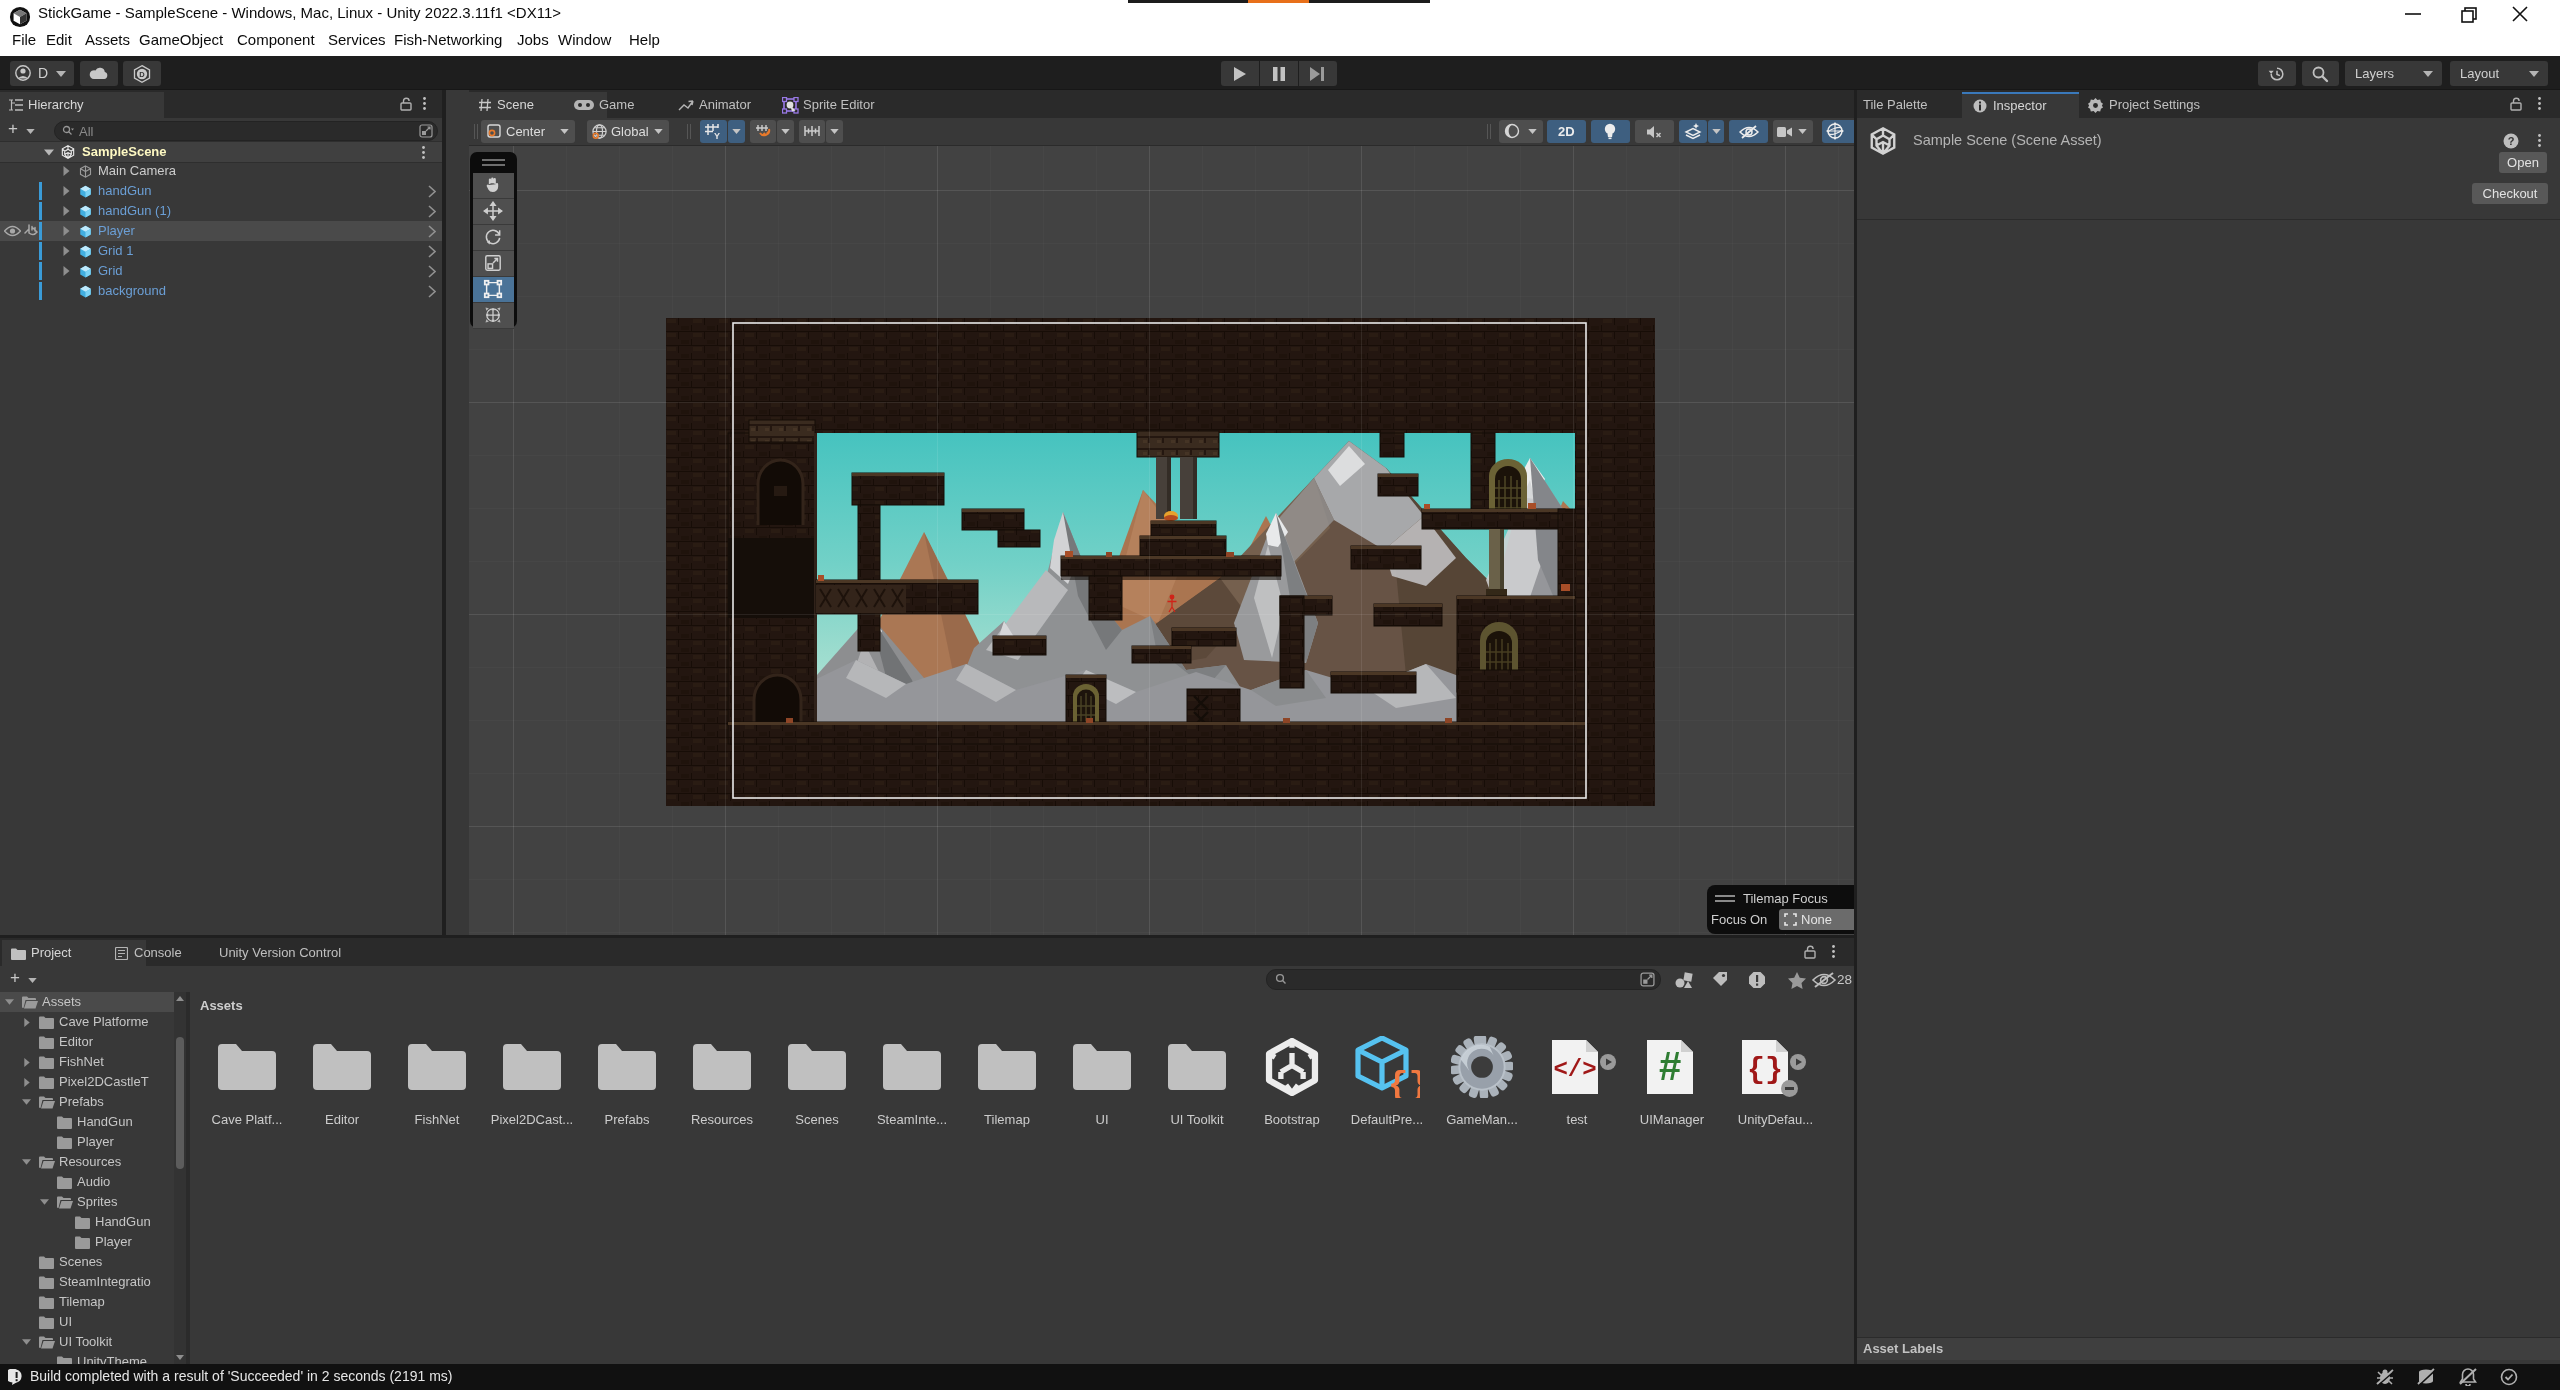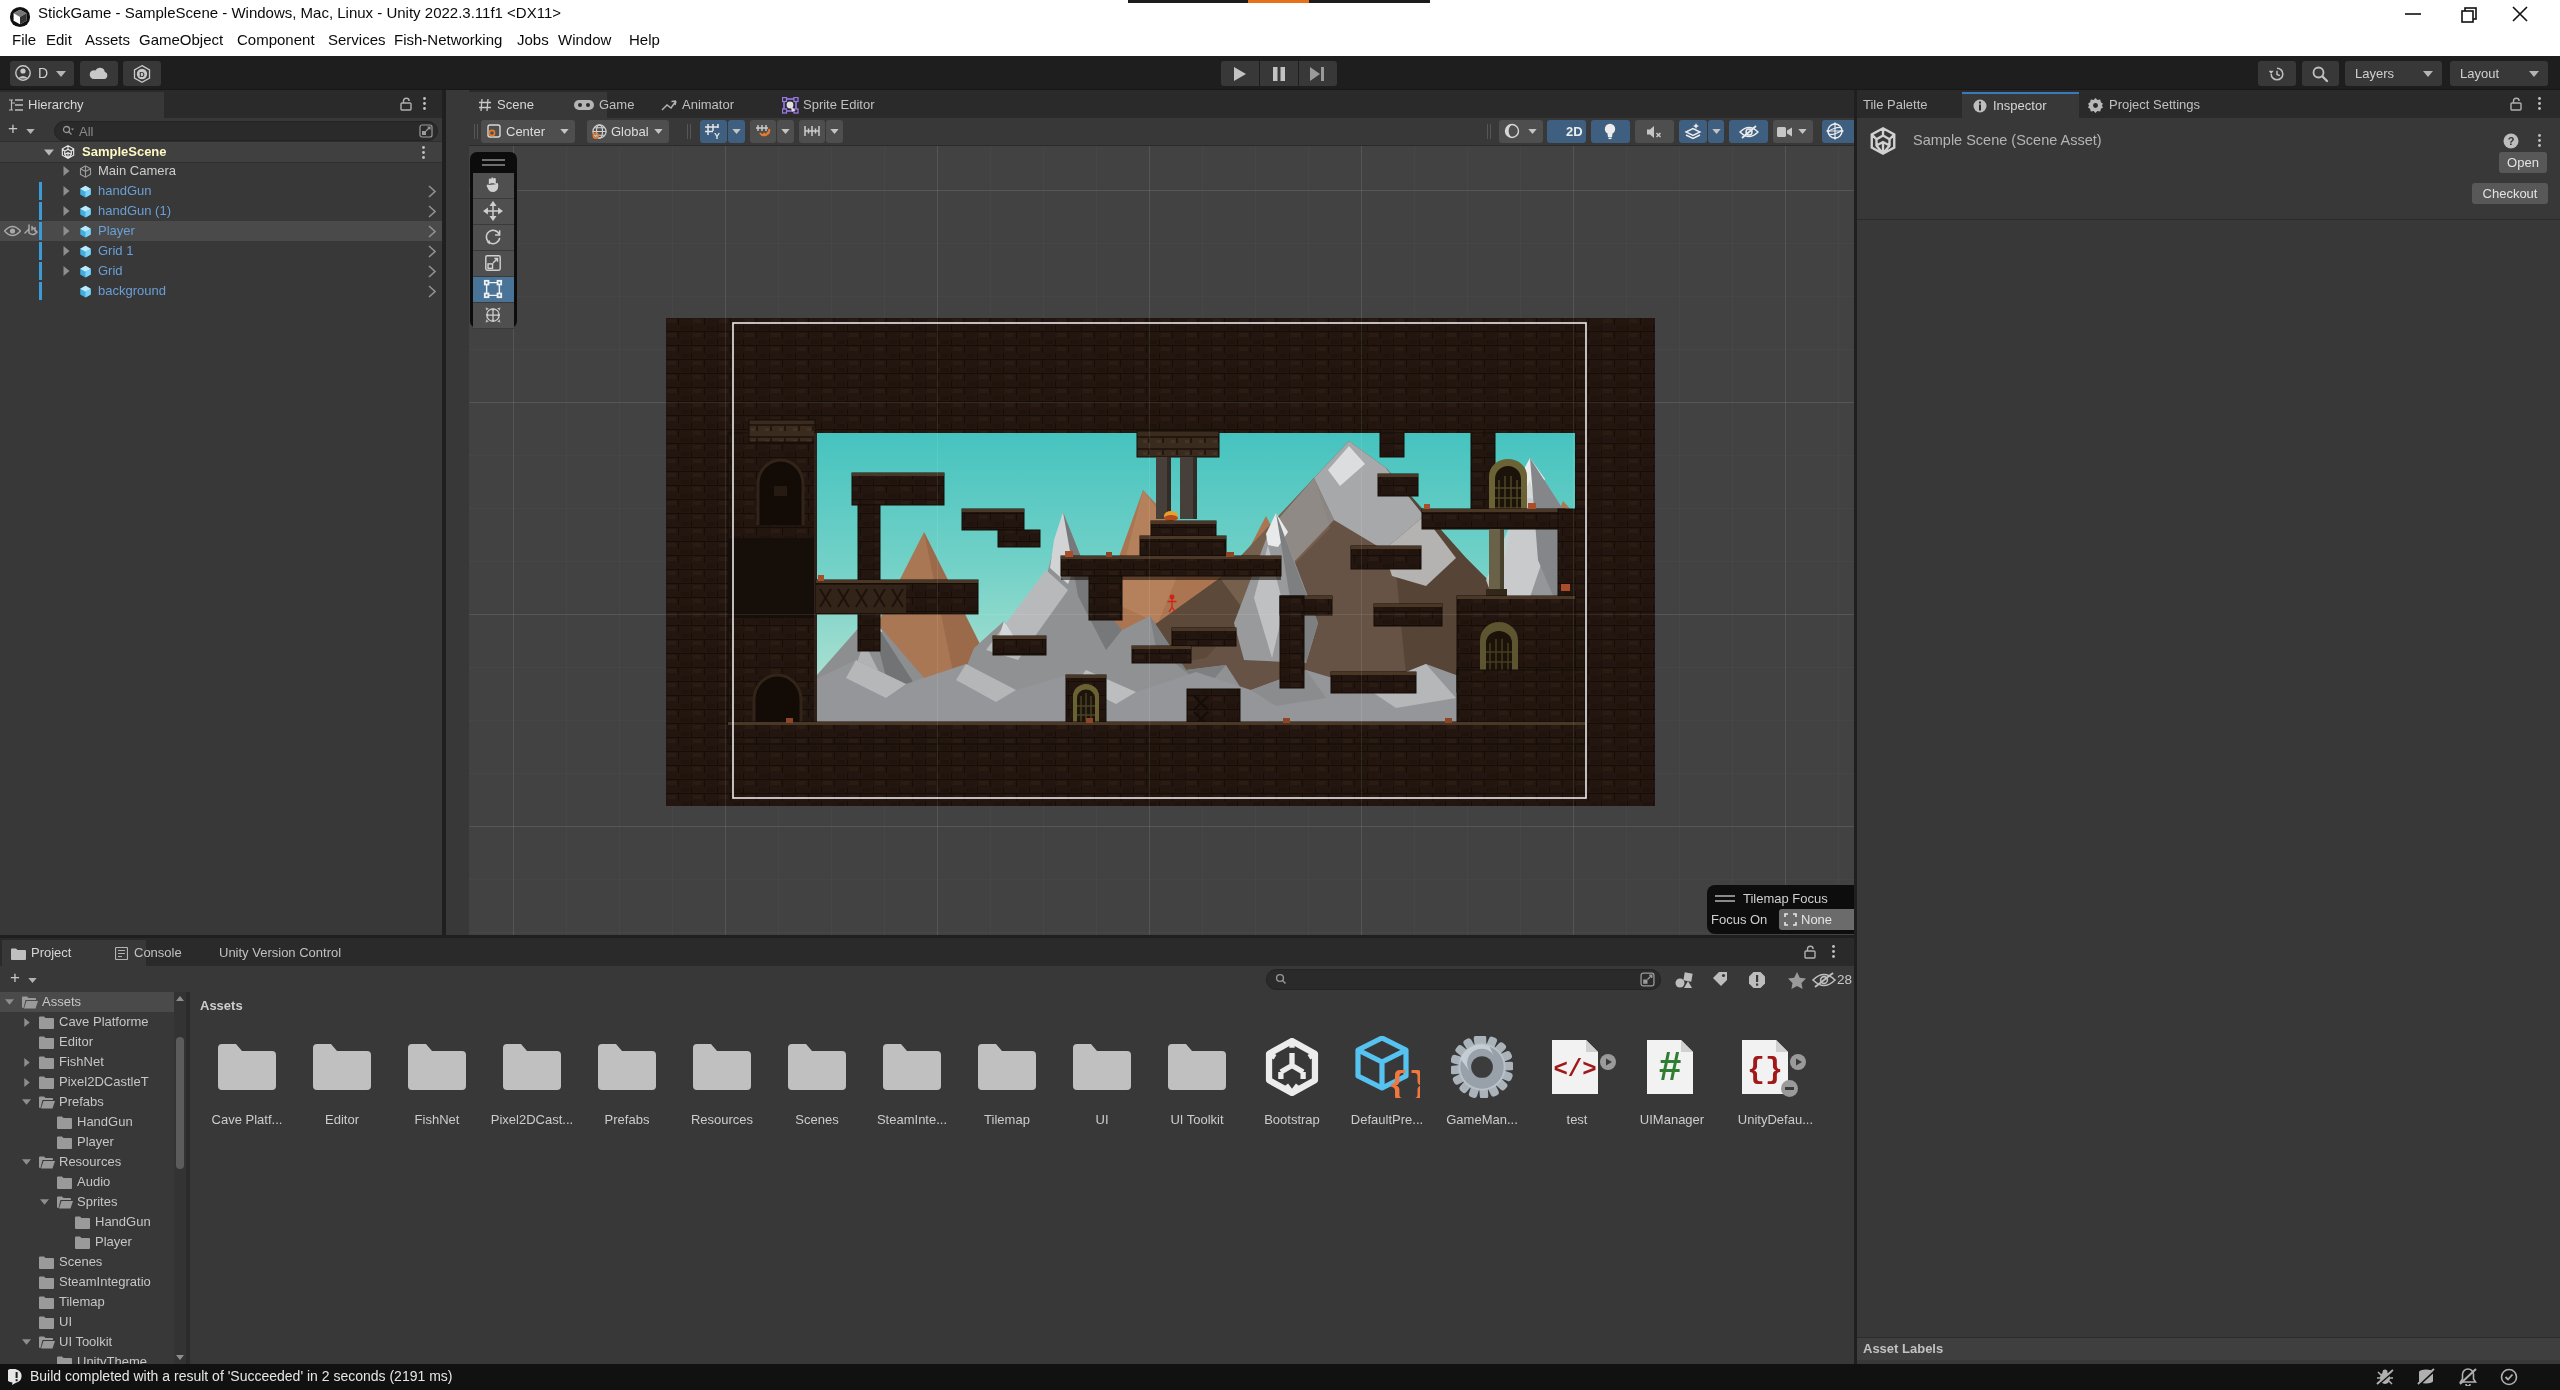--- a/index.html
+++ b/index.html
@@ -302,21 +302,21 @@
       <span style="position:absolute;left:28px;">Scene</span>
     </div>
     <div class="tabghost" style="left:97px;width:100px;">
       <svg width="20" height="12" viewBox="0 0 20 12" style="position:absolute;left:8px;top:7px">
         <rect x="0" y="1" width="20" height="10" rx="5" fill="#b4b4b4"></rect>
         <circle cx="6" cy="6" r="2" fill="#2a2a2a"></circle>
           <circle cx="14" cy="6" r="2" fill="#2a2a2a"></circle>
       </svg>
       <span style="position:absolute;left:33px;">Game</span>
     </div>
-    <div class="tabghost" style="left:186px;width:105px;text-align:center;">
+    <div class="tabghost" style="left:203px;width:105px;text-align:center;">
       <svg width="16" height="12" viewBox="0 0 16 12" style="position:absolute;left:6px;top:8px">
         <path d="M1 10 L6 5 L10 8 L15 1 M15 1 L10.5 1.5 M15 1 L14 5" stroke="#b4b4b4" stroke-width="1.4" fill="none"></path>
       </svg>
       <span style="position:absolute;left:27px;">Animator</span>
     </div>
     <div class="tabghost" style="left:308px;width:130px;">
       <svg width="18" height="18" viewBox="0 0 18 18" style="position:absolute;left:5px;top:5px">
         <rect x="2" y="2" width="12" height="12" fill="none" stroke="#9a7ae8" stroke-width="1.6"></rect>
         <rect x="0.5" y="0.5" width="4" height="4" fill="#2a2a2a" stroke="#9a7ae8" stroke-width="1.3"></rect>
         <rect x="12" y="0.5" width="4" height="4" fill="#2a2a2a" stroke="#9a7ae8" stroke-width="1.3"></rect>
@@ -398,21 +398,21 @@
 <div style="position:absolute;left:1030px;top:2px;width:44px;height:23px;background:#4e4e4e;border-radius:3px;">
         <svg width="16" height="16" viewBox="0 0 16 16" style="position:absolute;left:5px;top:3px">
   <circle cx="8" cy="8" r="6.5" fill="none" stroke="#d6d6d6" stroke-width="1.4"></circle>
   <path d="M8 14.5 a6.5 6.5 0 0 1 0 -13 a 8 8 0 0 0 0 13 Z" fill="#d6d6d6"></path>
         </svg>
         <svg width="9" height="5" viewBox="0 0 10 6" style="position:absolute;right:6px;top:9px">
           <path d="M0 0 L10 0 L5 6 Z" fill="#c4c4c4"></path>
         </svg>
       </div>
 <div style="position:absolute;left:1078px;top:2px;width:39px;height:23px;background:#3e5f80;border-radius:3px;">
-        <span style="position:absolute;left:19px;top:4px;color:#ececec;font-size:13px;font-weight:bold;">2D</span>
+        <span style="position:absolute;left:11px;top:4px;color:#ececec;font-size:13px;font-weight:bold;">2D</span>
       </div>
 <div style="position:absolute;left:1122px;top:2px;width:39px;height:23px;background:#3e5f80;border-radius:3px;">
         <svg width="14" height="17" viewBox="0 0 14 17" style="position:absolute;left:12px;top:3px">
   <circle cx="7" cy="6" r="5.2" fill="#ececec"></circle>
   <path d="M4.5 11 L9.5 11 L9 14 L5 14 Z" fill="#ececec"></path>
           <rect x="5.5" y="14.5" width="3" height="1.6" fill="#ececec"></rect>
         </svg>
       </div>
 <div style="position:absolute;left:1166px;top:2px;width:39px;height:23px;background:#4e4e4e;border-radius:3px;">
         <svg width="17" height="16" viewBox="0 0 17 16" style="position:absolute;left:11px;top:4px">

